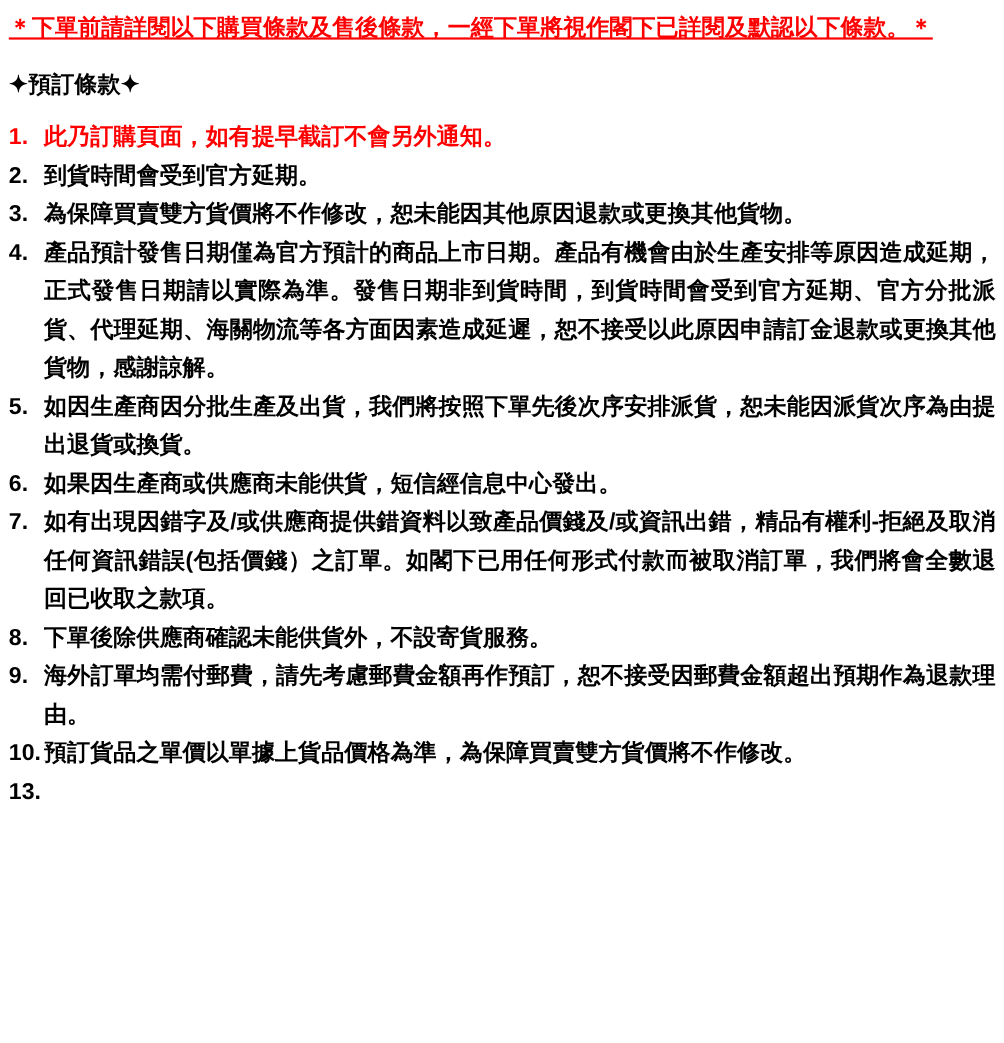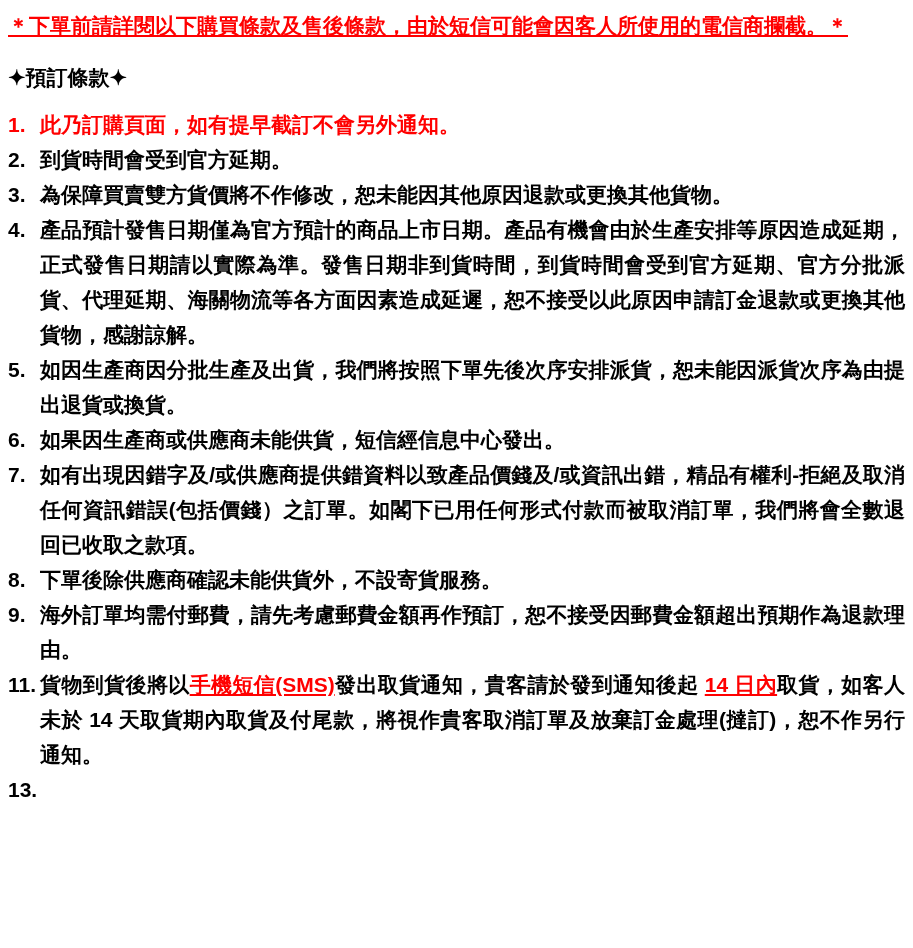--- a/index.html
+++ b/index.html
@@ -49,21 +49,21 @@
   .term.red { color: #ff0000; }
   .red-underline {
     color: #ff0000;
     text-decoration: underline;
   }
 </style>
 </head>
 <body>
 
 <div class="page">
-  <div class="notice">＊下單前請詳閱以下購買條款及售後條款，由於短信可能會因客人所使用的電信商攔截。＊</div>
+  <div class="notice">＊下單前請詳閱以下購買條款及售後條款，一經下單將視作閣下已詳閱及默認以下條款。＊</div>
 
   <div class="section-title">✦預訂條款✦</div>
 
   <div class="terms-list" id="terms-list">
       <div class="term red">
         <span class="num">1.</span>
         <span class="term-text"><span>此乃訂購頁面，如有提早截訂不會另外通知。</span></span>
       </div>
       <div class="term">
         <span class="num">2.</span>
@@ -91,21 +91,21 @@
       </div>
       <div class="term">
         <span class="num">8.</span>
         <span class="term-text"><span>下單後除供應商確認未能供貨外，不設寄貨服務。</span></span>
       </div>
       <div class="term">
         <span class="num">9.</span>
         <span class="term-text"><span>海外訂單均需付郵費，請先考慮郵費金額再作預訂，恕不接受因郵費金額超出預期作為退款理由。</span></span>
       </div>
       <div class="term">
-        <span class="num">11.</span>
-        <span class="term-text"><span>貨物到貨後將以</span><span class="red-underline">手機短信(SMS)</span><span>發出取貨通知，貴客請於發到通知後起 </span><span class="red-underline">14 日內</span><span>取貨，如客人未於 14 天取貨期內取貨及付尾款，將視作貴客取消訂單及放棄訂金處理(撻訂)，恕不作另行通知。</span></span>
+        <span class="num">10.</span>
+        <span class="term-text"><span>預訂貨品之單價以單據上貨品價格為準，為保障買賣雙方貨價將不作修改。</span></span>
       </div>
       <div class="term">
         <span class="num">13.</span>
         <span class="term-text"></span>
       </div>
     </div>
 </div>
 
 </body></html>

